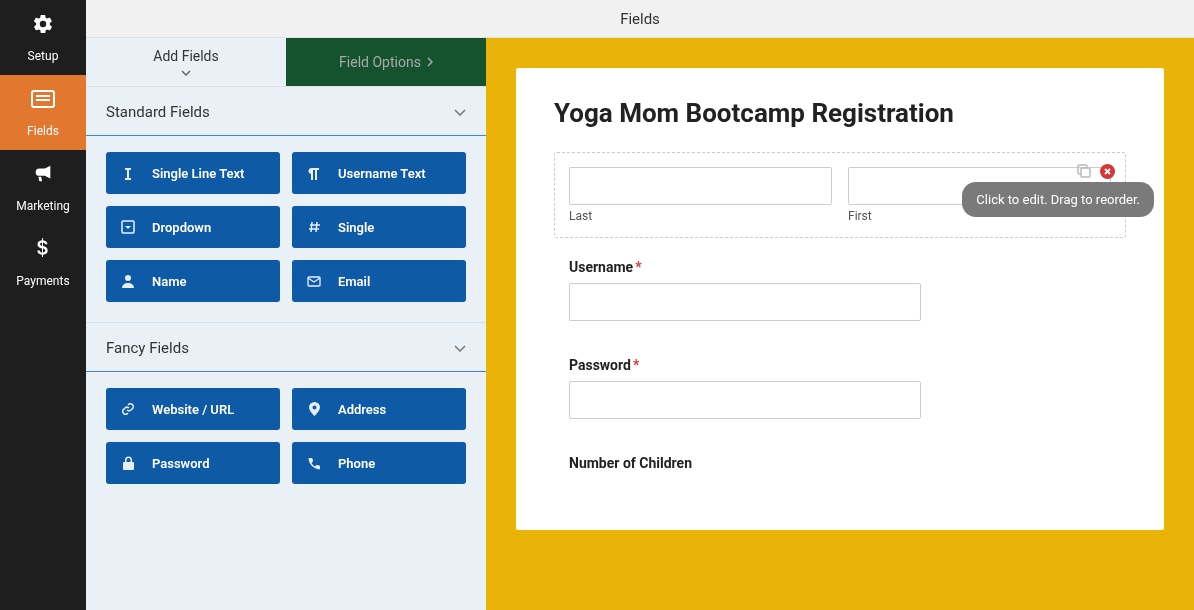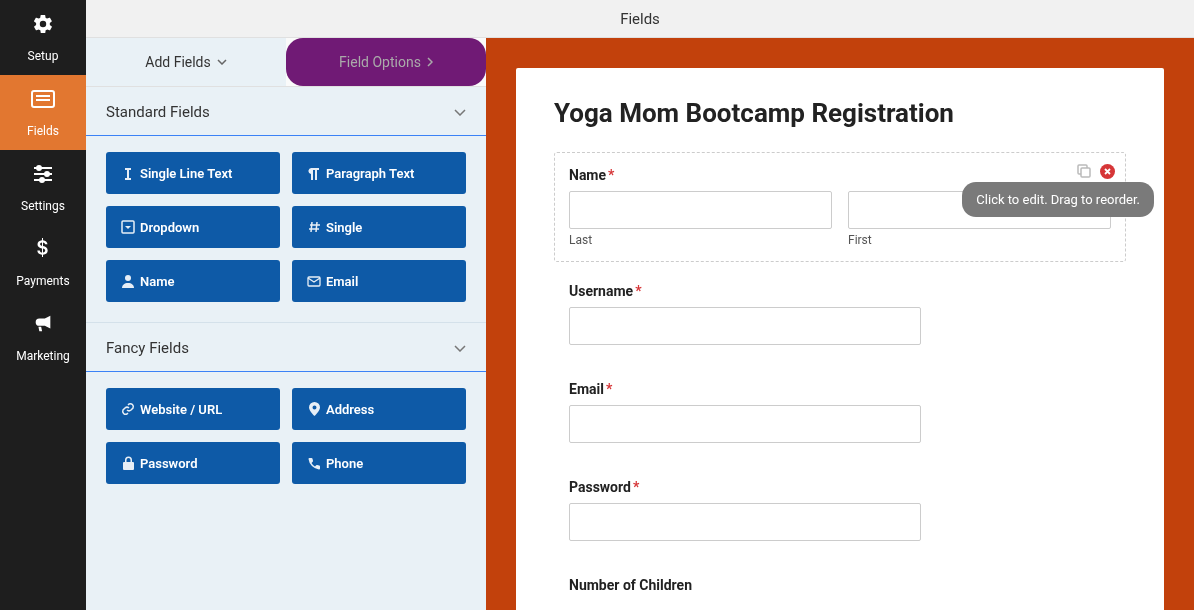--- a/index.html
+++ b/index.html
@@ -14,31 +14,31 @@
 
 .right-area { flex: 1; display: flex; flex-direction: column; }
 .topbar { height: 38px; background: #f1f1f1; display: flex; align-items: center; justify-content: center; border-bottom: 1px solid #e0e0e0; font-size: 15px; color: #333; }
 
 .workspace { flex: 1; display: flex; overflow: hidden; }
 
 
 .panel { width: 400px; background: #e9f1f6; display: flex; flex-direction: column; overflow-y: auto; }
 .panel-tabs { display: flex; background: #fafafa; border-bottom: 1px solid #e0e0e0; }
 .panel-tab { flex: 1; height: 48px; display: flex; align-items: center; justify-content: center; gap: 6px; font-size: 14px; color: #666; cursor: pointer; }
-.panel-tab.active { color: #333; background: #e9f1f6; }
-.panel-tab.inactive { background: #701a75; color: #aaa; border-radius: 17px; }
+.panel-tab.active { color: #333; background: #e9f1f6; flex-direction: column; }
+.panel-tab.inactive { background: #14532d; color: #aaa; }
 
 .group-header { display: flex; align-items: center; justify-content: space-between; padding: 16px 20px 14px; font-size: 15px; color: #333; cursor: pointer; border-bottom: 1px solid #3b82f6; }
 .group-header .chev { color: #777; }
 
 .btn-grid { display: grid; grid-template-columns: 1fr 1fr; gap: 12px; padding: 16px 20px 20px; border-bottom: 1px solid #d4e1ea; }
-.field-btn { background: #0e5aa7; color: #fff; border: none; border-radius: 3px; height: 42px; display: flex; align-items: center; gap: 4px; padding: 0 14px; font-size: 13px; font-weight: 600; cursor: pointer; }
+.field-btn { background: #0e5aa7; color: #fff; border: none; border-radius: 3px; height: 42px; display: flex; align-items: center; gap: 16px; padding: 0 14px; font-size: 13px; font-weight: 600; cursor: pointer; }
 .field-btn .fb-icon { width: 16px; display: flex; justify-content: center; opacity: 0.9; }
 
-.canvas { flex: 1; background: #c2410c; padding: 30px; overflow-y: auto; position: relative; }
+.canvas { flex: 1; background: #eab308; padding: 30px; overflow-y: auto; position: relative; }
 .form-card { background: #fff; border-radius: 2px; padding: 30px 38px; }
 .form-title { font-size: 26px; font-weight: 700; color: #222; margin-bottom: 24px; }
 .field-block { border: 1px dashed transparent; padding: 14px; margin-bottom: 6px; border-radius: 3px; position: relative; }
 .field-block.selected { border-color: #ccc; }
 .field-label { font-size: 14px; font-weight: 700; color: #222; margin-bottom: 8px; }
 .req { color: #d63638; margin-left: 2px; }
 .input-row { display: flex; gap: 16px; }
 .input-col { flex: 1; }
 .text-input { width: 100%; height: 38px; border: 1px solid #ccc; border-radius: 2px; padding: 0 8px; font-size: 14px; }
 .sub-label { font-size: 12px; color: #555; margin-top: 4px; display: block; }
@@ -66,46 +66,33 @@
       <svg width="24" height="20" viewBox="0 0 24 20" fill="#fff">
           <rect x="1" y="2" width="22" height="16" rx="2" fill="none" stroke="#fff" stroke-width="2"></rect>
           <line x1="5" y1="7" x2="19" y2="7" stroke="#fff" stroke-width="2"></line>
           <line x1="5" y1="11" x2="19" y2="11" stroke="#fff" stroke-width="2"></line>
         </svg>
     </span>
     <span>Fields</span>
   </div>
   <div class="nav-item">
     <span class="nav-icon">
-      <svg width="22" height="20" viewBox="0 0 22 20" fill="none" stroke="#fff" stroke-width="2">
-          <line x1="2" y1="4" x2="20" y2="4"></line>
-          <circle cx="7" cy="4" r="2" fill="#fff"></circle>
-          <line x1="2" y1="10" x2="20" y2="10"></line>
-          <circle cx="15" cy="10" r="2" fill="#fff"></circle>
-          <line x1="2" y1="16" x2="20" y2="16"></line>
-          <circle cx="10" cy="16" r="2" fill="#fff"></circle>
-        </svg>
-    </span>
-    <span>Settings</span>
+      <svg width="22" height="22" viewBox="0 0 24 24" fill="#fff">
+          <path d="M20 3v14l-6-3H8a4 4 0 0 1 0-8h6l6-3Zm-10 12 1 5h-3l-1-5h3Z"></path>
+        </svg>
+    </span>
+    <span>Marketing</span>
   </div>
   <div class="nav-item">
     <span class="nav-icon">
       <svg width="14" height="22" viewBox="0 0 14 22" fill="#fff">
           <path d="M7 0v2.2c2.5.3 4.3 1.7 4.5 4H9c-.1-1-1-1.7-2-1.8V8c2.8.6 4.7 1.8 4.7 4.4 0 2.4-1.8 4-4.7 4.3V19H6v-2.3C3.3 16.4 1.4 14.9 1.3 12.4h2.5c.1 1.2 1 2 2.2 2.1v-3.9C3.4 10 1.5 8.8 1.5 6.3 1.5 4 3.2 2.5 6 2.2V0h1Zm-1 4.4c-1.1.1-1.9.7-1.9 1.7S5 7.7 6 8V4.4Zm1 10.1c1.3-.1 2.2-.8 2.2-1.9s-.9-1.7-2.2-2v3.9Z"></path>
         </svg>
     </span>
     <span>Payments</span>
-  </div>
-  <div class="nav-item">
-    <span class="nav-icon">
-      <svg width="22" height="22" viewBox="0 0 24 24" fill="#fff">
-          <path d="M20 3v14l-6-3H8a4 4 0 0 1 0-8h6l6-3Zm-10 12 1 5h-3l-1-5h3Z"></path>
-        </svg>
-    </span>
-    <span>Marketing</span>
   </div>
 </div>
 
 <div class="right-area">
   <div class="topbar">
     <span>Fields</span>
   </div>
 
   <div class="workspace">
 
@@ -145,21 +132,21 @@
               </svg>
             </span>
           <span>Single Line Text</span>
         </button>
         <button class="field-btn">
           <span class="fb-icon">
               <svg width="14" height="14" viewBox="0 0 14 14" fill="#fff">
                 <path d="M5 2h7v2h-2v10h-2V4H6v10H4V8a3 3 0 0 1 1-6Z"></path>
               </svg>
             </span>
-          <span>Paragraph Text</span>
+          <span>Username Text</span>
         </button>
         <button class="field-btn">
           <span class="fb-icon">
               <svg width="14" height="14" viewBox="0 0 14 14" fill="none" stroke="#fff" stroke-width="1.5">
                 <rect x="1" y="1" width="12" height="12" rx="1"></rect>
                 <path d="M4 6l3 3 3-3" fill="#fff" stroke="none"></path>
               </svg>
             </span>
           <span>Dropdown</span>
         </button>
@@ -246,49 +233,40 @@
                   <rect x="2" y="2" width="9" height="9" rx="1"></rect>
                   <rect x="5" y="5" width="9" height="9" rx="1" fill="#fff"></rect>
                 </svg>
             </span>
             <span class="act-del">
               <svg width="15" height="15" viewBox="0 0 15 15" fill="#d63638">
                   <circle cx="7.5" cy="7.5" r="7.5"></circle>
                   <path d="M5 5l5 5M10 5l-5 5" stroke="#fff" stroke-width="1.8"></path>
                 </svg>
             </span>
-          </div>
-          <div class="field-label">
-            <span>Name</span><span class="req">*</span>
           </div>
           <div class="input-row">
             <div class="input-col">
               <input class="text-input" style="">
               <span class="sub-label">Last</span>
             </div>
             <div class="input-col">
               <input class="text-input" style="">
               <span class="sub-label">First</span>
             </div>
           </div>
         </div>
 
         <div class="field-block">
           <div class="field-label">
             <span>Username</span><span class="req">*</span>
           </div>
           <input class="text-input" style="width: 65%;">
         </div>
 
-        <div class="field-block">
-          <div class="field-label">
-            <span>Email</span><span class="req">*</span>
-          </div>
-          <input class="text-input" style="width: 65%;">
-        </div>
 
         <div class="field-block">
           <div class="field-label">
             <span>Password</span><span class="req">*</span>
           </div>
           <input class="text-input" style="width: 65%;">
         </div>
 
         <div class="field-block">
           <div class="field-label">Number of Children</div>

